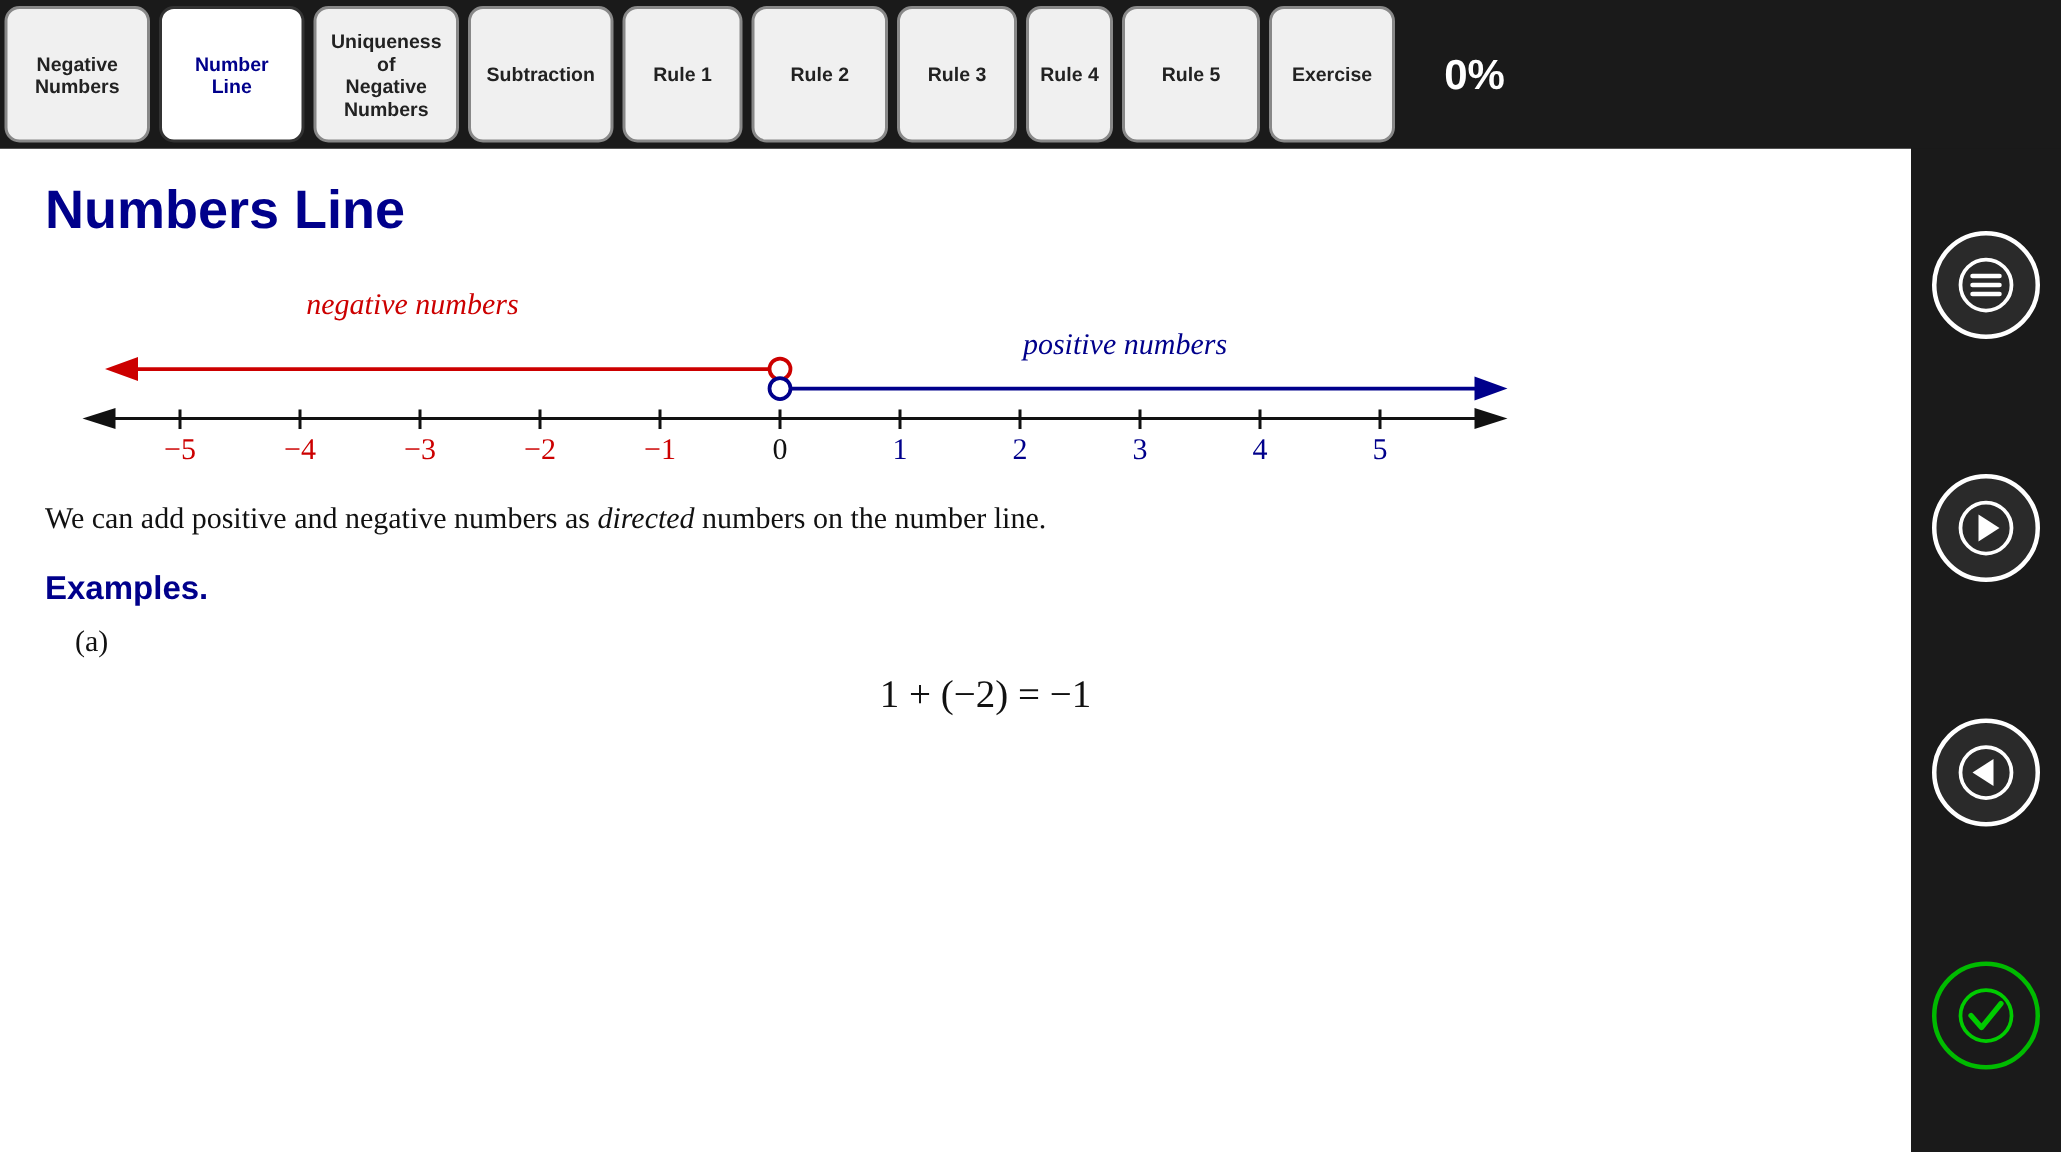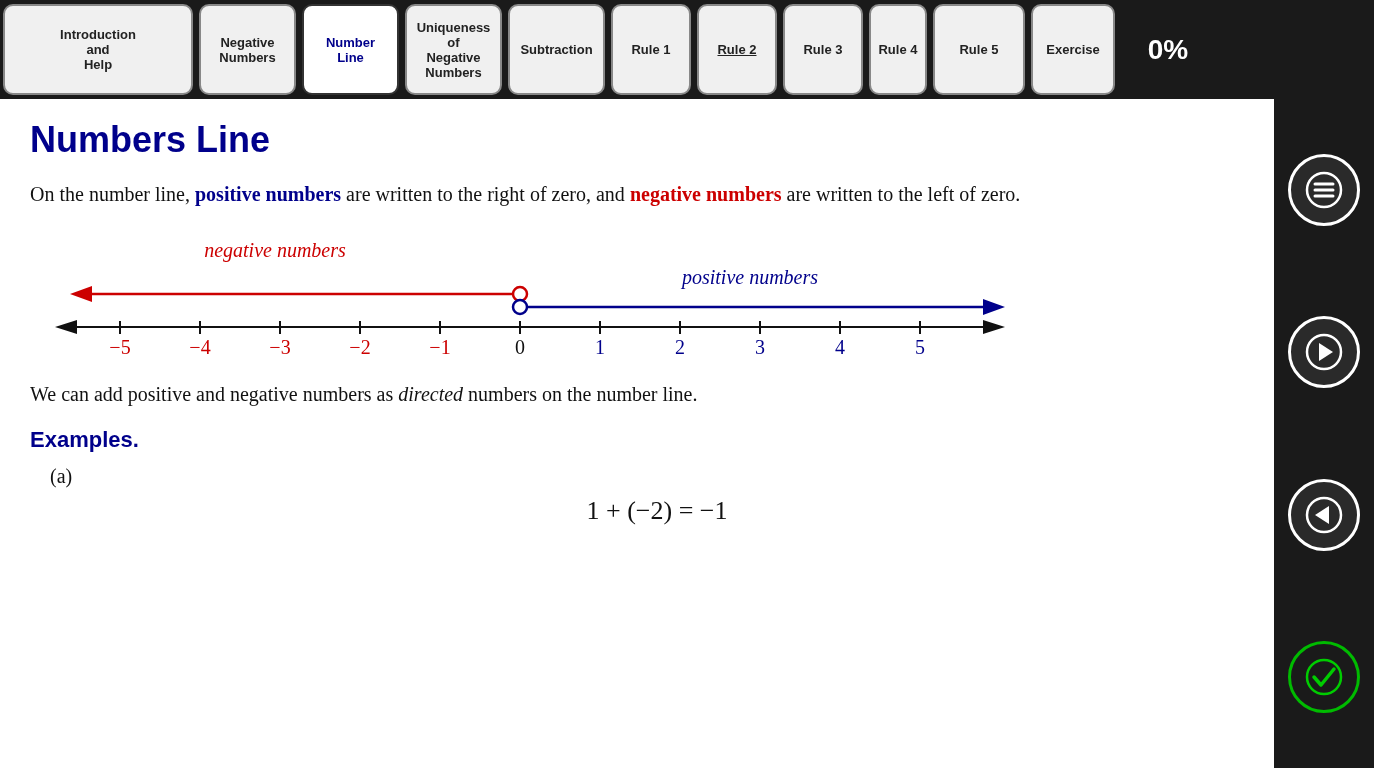--- a/index.html
+++ b/index.html
@@ -160,43 +160,39 @@
     .sidebar-btn svg {
       width: 38px;
       height: 38px;
     }
   </style>
 </head>
 <body>
 
 <div class="top-nav">
 
-  <div class="nav-tab" style="width:190px;">Introduction<br>and<br>Help</div>
   <div class="nav-tab" style="width:97px;">Negative<br>Numbers</div>
   <div class="nav-tab" style="width:97px; background:#fff; border-color:#333; color:#00008B;">Number<br>Line</div>
   <div class="nav-tab" style="width:97px;">Uniqueness<br>of<br>Negative<br>Numbers</div>
   <div class="nav-tab" style="width:97px;">Subtraction</div>
   <div class="nav-tab" style="width:80px;">Rule 1</div>
-  <div class="nav-tab" style="width:80px;text-decoration:underline;">Rule 2</div>
+  <div class="nav-tab" style="width:91px;">Rule 2</div>
   <div class="nav-tab" style="width:80px;">Rule 3</div>
   <div class="nav-tab" style="width:58px;">Rule 4</div>
   <div class="nav-tab" style="width:92px;">Rule 5</div>
   <div class="nav-tab" style="width:84px;">Exercise</div>
   <div class="nav-percent">0%</div>
 </div>
 
 <div class="main-area">
 
   <div class="content">
 
     <div class="page-title">Numbers Line</div>
 
-    <p class="intro-text">
-      <span>On the number line, </span><span class="positive-word">positive numbers</span><span> are written to the right of zero, and </span><span class="negative-word">negative numbers</span><span> are written to the left of zero.</span>
-    </p>
 
     <div class="number-line-container">
       <svg class="number-line-svg" viewBox="0 0 980 130">
 
         <text x="245" y="28" fill="#cc0000" font-size="20" font-style="italic" font-family="Georgia, serif" text-anchor="middle">negative numbers</text>
 
         <text x="720" y="55" fill="#00008B" font-size="20" font-style="italic" font-family="Georgia, serif" text-anchor="middle">positive numbers</text>
 
         <line x1="490" y1="65" x2="60" y2="65" stroke="#cc0000" stroke-width="2.5"></line>
 

